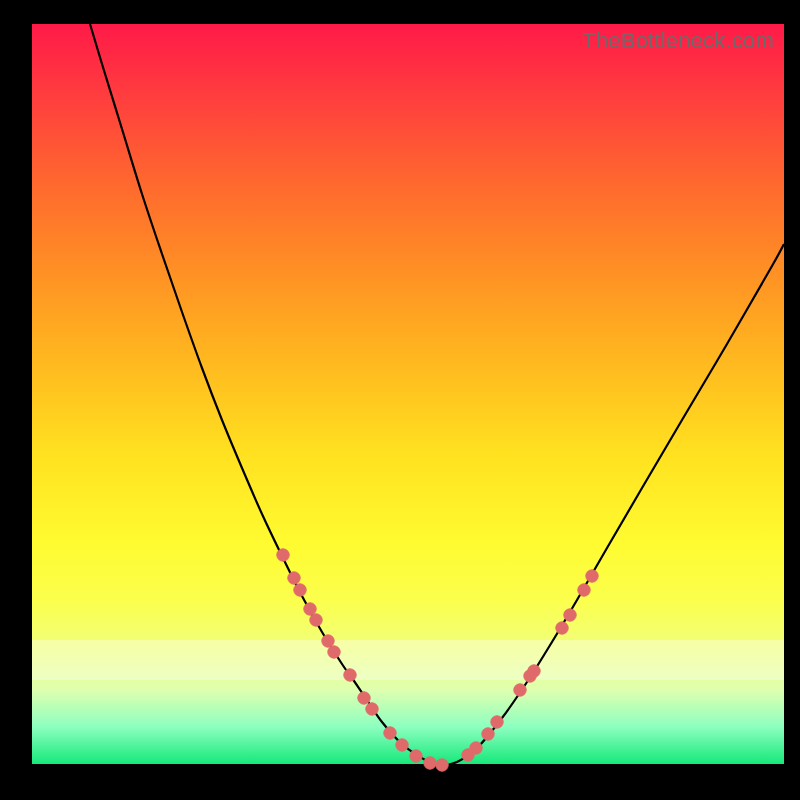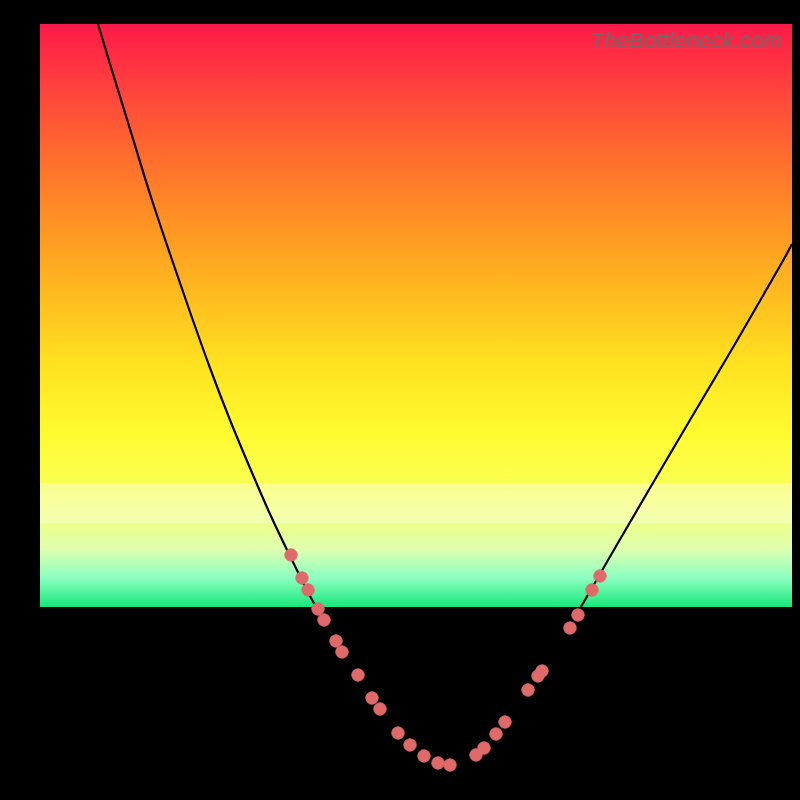--- a/index.html
+++ b/index.html
@@ -6,39 +6,38 @@
     margin: 0;
     padding: 0;
     width: 800px;
     height: 800px;
     background: #000;
     overflow: hidden;
     font-family: Arial, Helvetica, sans-serif;
   }
   .frame {
     position: absolute;
-    left: 40px;
+    left: 32px;
     top: 24px;
     width: 752px;
-    height: 583px;
+    height: 740px;
     background: linear-gradient(to bottom,
       #ff1a48 0%,
       #ff3e3e 10%,
       #ff6a2e 22%,
       #ff9224 34%,
       #ffba1f 46%,
       #ffe11f 58%,
       #fffb30 70%,
       #fbff4d 78%,
       #f1ff7a 84%,
       #dfffb0 90%,
       #8cffc0 95%,
       #16e87a 100%
     );
-    font-style: italic;
   }
   .band-pale {
     position: absolute;
     left: 0;
     right: 0;
     bottom: 84px;
     height: 40px;
     background: rgba(255,255,255,0.35);
   }
   .watermark {

